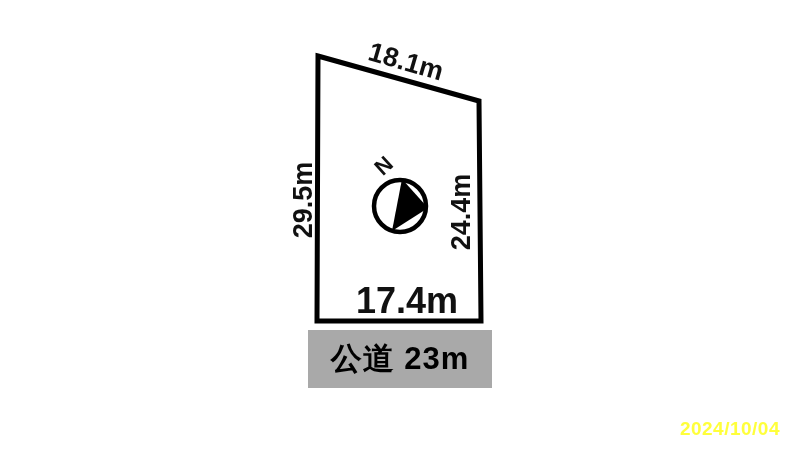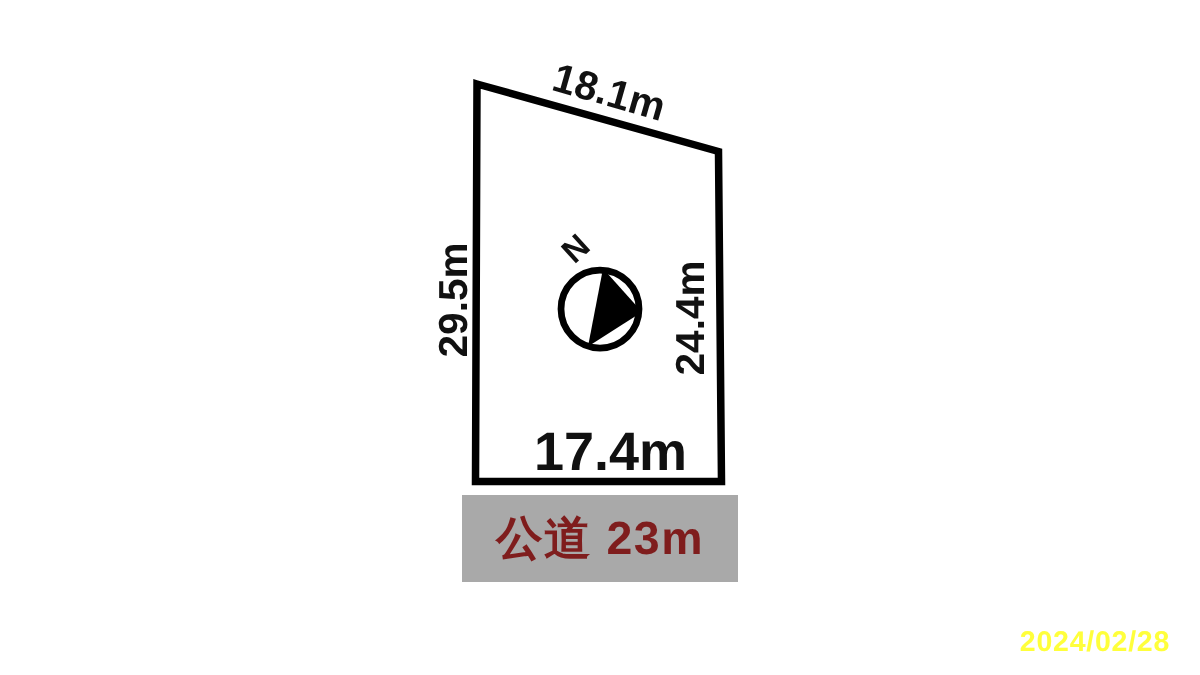--- a/index.html
+++ b/index.html
@@ -64,21 +64,21 @@
     left: 308px;
     top: 330px;
     width: 184px;
     height: 58px;
     background: #a9a9a9;
     display: flex;
     align-items: center;
     justify-content: center;
   }
   .road-bar span {
-    color: #7f1d1d;
+    color: #000000;
     font-weight: bold;
     font-size: 31px;
     letter-spacing: 1px;
     white-space: nowrap;
   }
   .date-stamp {
     position: absolute;
     right: 20px;
     top: 418px;
     color: #ffff3b;
@@ -108,15 +108,15 @@
   <div class="dim-label dim-right">24.4m</div>
 
   <div class="dim-label dim-bottom">17.4m</div>
 
   <div class="compass-n">N</div>
 
   <div class="road-bar">
     <span>公道 23m</span>
   </div>
 
-  <div class="date-stamp">2024/02/28</div>
+  <div class="date-stamp">2024/10/04</div>
 
 </div>
 
 </body></html>

